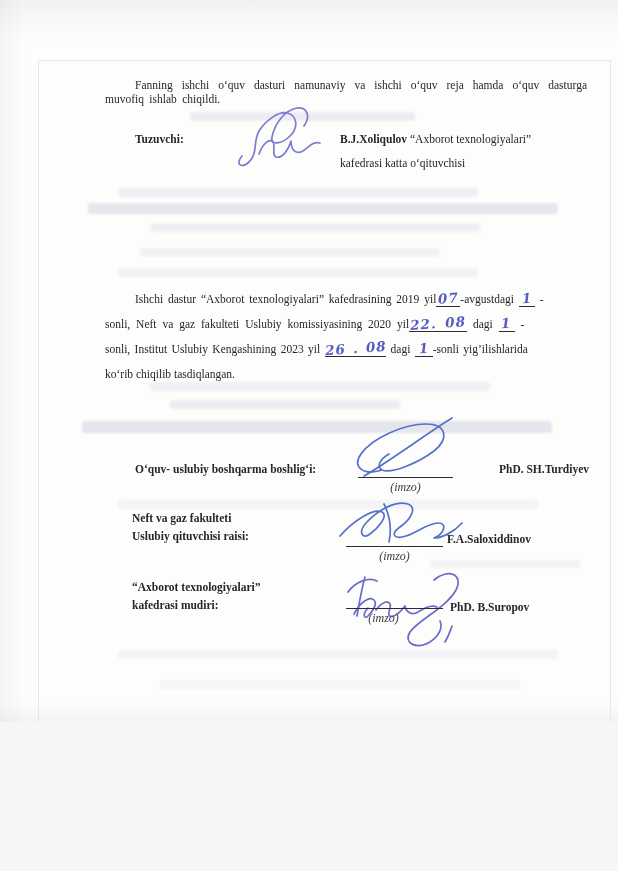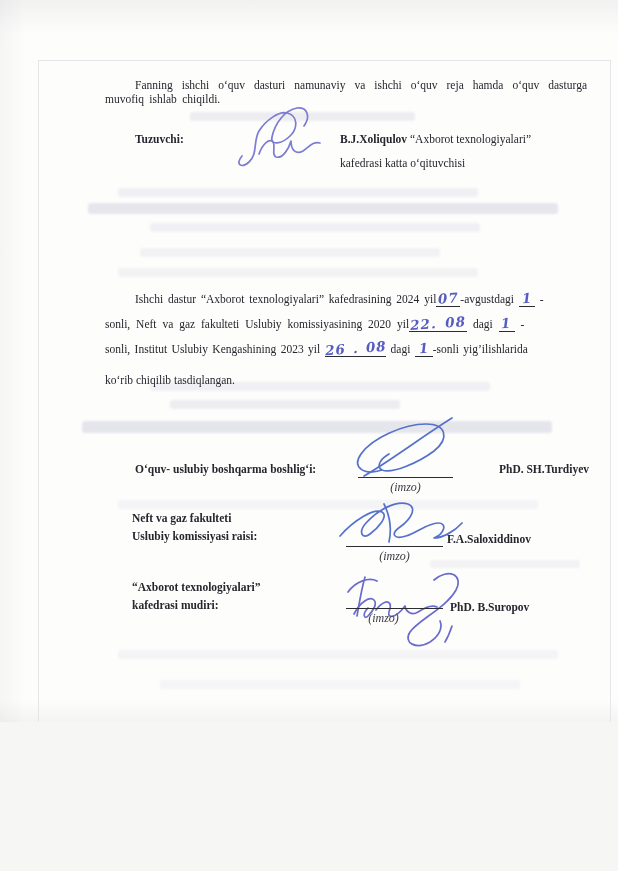--- a/index.html
+++ b/index.html
@@ -67,41 +67,41 @@
     <path d="M16,60 C9,68 15,73 23,66 C32,58 27,45 33,35 C40,24 53,15 61,17 C71,19 73,31 64,40 C56,48 44,50 46,41 C49,27 59,14 71,12 C81,11 85,20 78,30" stroke="#7b7cd2"></path>
     <path d="M33,58 C37,47 44,42 47,46 C50,50 45,59 50,61 C57,63 63,52 65,45 C65,54 70,59 77,55 C83,51 87,45 94,47" stroke="#7b7cd2"></path>
   </svg>
 
   <div class="txt" style="left:340px;top:133px;">
     <span class="bold">B.J.Xoliqulov</span><span> “Axborot texnologiyalari”</span>
   </div>
   <div class="txt" style="left:340px;top:157px;">kafedrasi katta o‘qituvchisi</div>
 
   <div class="aline" style="left:135px;top:287px;word-spacing:2px;">
-    <span>Ishchi dastur “Axborot texnologiyalari” kafedrasining 2024 yil</span><span class="blank" style="min-width:24px;"><span class="hw">07</span></span><span>-avgustdagi</span>&nbsp;<span class="blank" style="min-width:16px;"><span class="hw">1</span></span>&nbsp;<span>-</span>
+    <span>Ishchi dastur “Axborot texnologiyalari” kafedrasining 2019 yil</span><span class="blank" style="min-width:24px;"><span class="hw">07</span></span><span>-avgustdagi</span>&nbsp;<span class="blank" style="min-width:16px;"><span class="hw">1</span></span>&nbsp;<span>-</span>
   </div>
   <div class="aline" style="left:105px;top:312px;word-spacing:3px;">
     <span>sonli, Neft va gaz fakulteti Uslubiy komissiyasining 2020 yil</span><span class="blank" style="min-width:58px;"><span class="hw">22. 08</span></span>&nbsp;<span>dagi</span>&nbsp;<span class="blank" style="min-width:16px;"><span class="hw">1</span></span>&nbsp;<span>-</span>
   </div>
   <div class="aline" style="left:105px;top:337px;word-spacing:1.5px;">
     <span>sonli, Institut Uslubiy Kengashining 2023 yil</span>&nbsp;<span class="blank" style="min-width:52px;"><span class="hw">26 . 08</span></span>&nbsp;<span>dagi</span>&nbsp;<span class="blank" style="min-width:18px;"><span class="hw">1</span></span><span>-sonli yig’ilishlarida</span>
   </div>
-  <div class="aline" style="left:105px;top:362px;margin-top:6px;">ko‘rib chiqilib tasdiqlangan.</div>
+  <div class="aline" style="left:105px;top:362px;">ko‘rib chiqilib tasdiqlangan.</div>
 
   <div class="txt bold" style="left:135px;top:463px;">O‘quv- uslubiy boshqarma boshlig‘i:</div>
   <svg class="sig-svg" style="left:346px;top:416px;" width="120" height="66" viewBox="0 0 120 66">
     <path d="M36,54 C17,60 6,51 15,38 C26,22 58,8 80,8 C100,8 104,22 88,35 C72,47 46,58 36,54 C30,51 34,43 43,38" stroke="#5671cb"></path>
     <path d="M18,60 C44,45 80,18 106,2" stroke="#5671cb"></path>
   </svg>
   <div class="sigline" style="left:358px;top:477px;width:95px;"></div>
   <div class="imzo" style="left:358px;top:480px;width:95px;">(imzo)</div>
   <div class="txt bold" style="left:463px;top:463px;margin-left:36px;">PhD. SH.Turdiyev</div>
 
   <div class="txt bold" style="left:132px;top:512px;">Neft va gaz fakulteti</div>
-  <div class="txt bold" style="left:132px;top:530px;">Uslubiy komissiyasi raisi:</div>
+  <div class="txt bold" style="left:132px;top:530px;">Uslubiy qituvchisi raisi:</div>
   <svg class="sig-svg" style="left:332px;top:492px;" width="142" height="60" viewBox="0 0 142 60">
     <path d="M8,44 C22,28 42,16 50,20 C57,24 46,36 38,42 C30,48 26,40 34,31 C46,18 64,8 76,12 C86,16 78,28 68,35 C58,42 62,48 74,44 C86,40 96,31 106,31 C116,31 112,42 102,46 C110,46 122,40 130,31" stroke="#5671cb"></path>
     <path d="M52,12 C58,24 60,36 57,50" stroke="#5671cb"></path>
   </svg>
   <div class="sigline" style="left:346px;top:546px;width:97px;"></div>
   <div class="imzo" style="left:346px;top:549px;width:97px;">(imzo)</div>
   <div class="txt bold" style="left:447px;top:533px;">F.A.Saloxiddinov</div>
 
   <div class="txt bold" style="left:132px;top:581px;">“Axborot texnologiyalari”</div>
   <div class="txt bold" style="left:132px;top:599px;">kafedrasi mudiri:</div>

